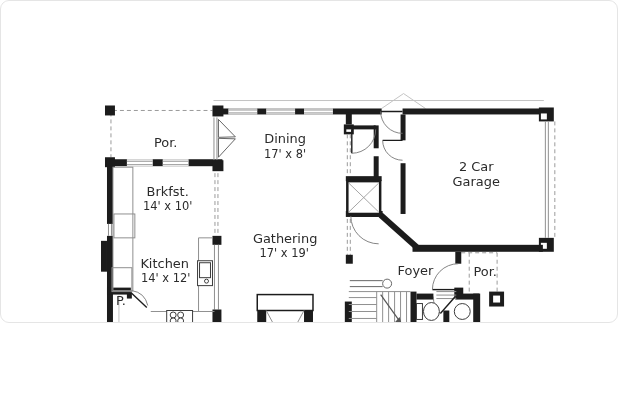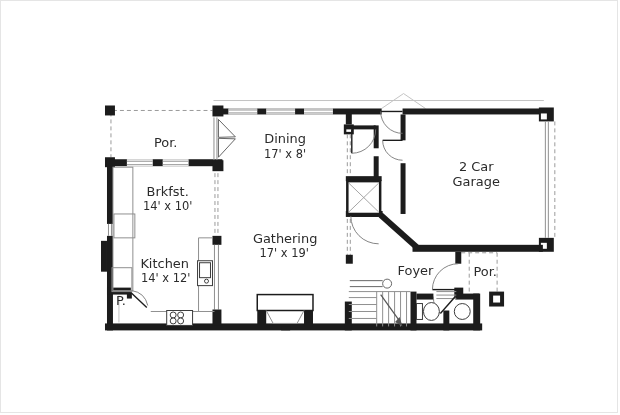--- a/index.html
+++ b/index.html
@@ -1,21 +1,21 @@
 <!DOCTYPE html>
 <html style="--background: #ffffff; --frame: #e5e5e5; --wall: #1c1c1c; --thin: #8f8f8f; --light: #c4c4c4; --dash: #9a9a9a; --text: #2b2b2b;"><head>
 <meta charset="utf-8">
 <style>
   :root{
     --background:#ffffff; --frame:#e5e5e5; --wall:#1c1c1c; --thin:#8f8f8f;
     --light:#c4c4c4; --dash:#9a9a9a; --text:#2b2b2b;
   }
   html,body{margin:0;padding:0;background:#fff;}
   .frame{
-    width:618px;height:413px;border:1px solid var(--frame);border-radius:0;
+    width:618px;height:323px;border:1px solid var(--frame);border-radius:9px;
     background:var(--background);box-sizing:border-box;overflow:hidden;
   }
   svg{display:block;}
   .wall{fill:var(--wall);stroke:none;}
   .notch{fill:#ffffff;stroke:none;}
   .thin{stroke:var(--thin);stroke-width:1;fill:none;}
   .vlight{stroke:var(--light);stroke-width:1;fill:none;}
   .dash{stroke:var(--dash);stroke-width:1;fill:none;stroke-dasharray:4 3;}
   .arc{stroke:#777;stroke-width:0.9;fill:none;}
   .leaf{stroke:var(--wall);stroke-width:1.4;fill:none;}

